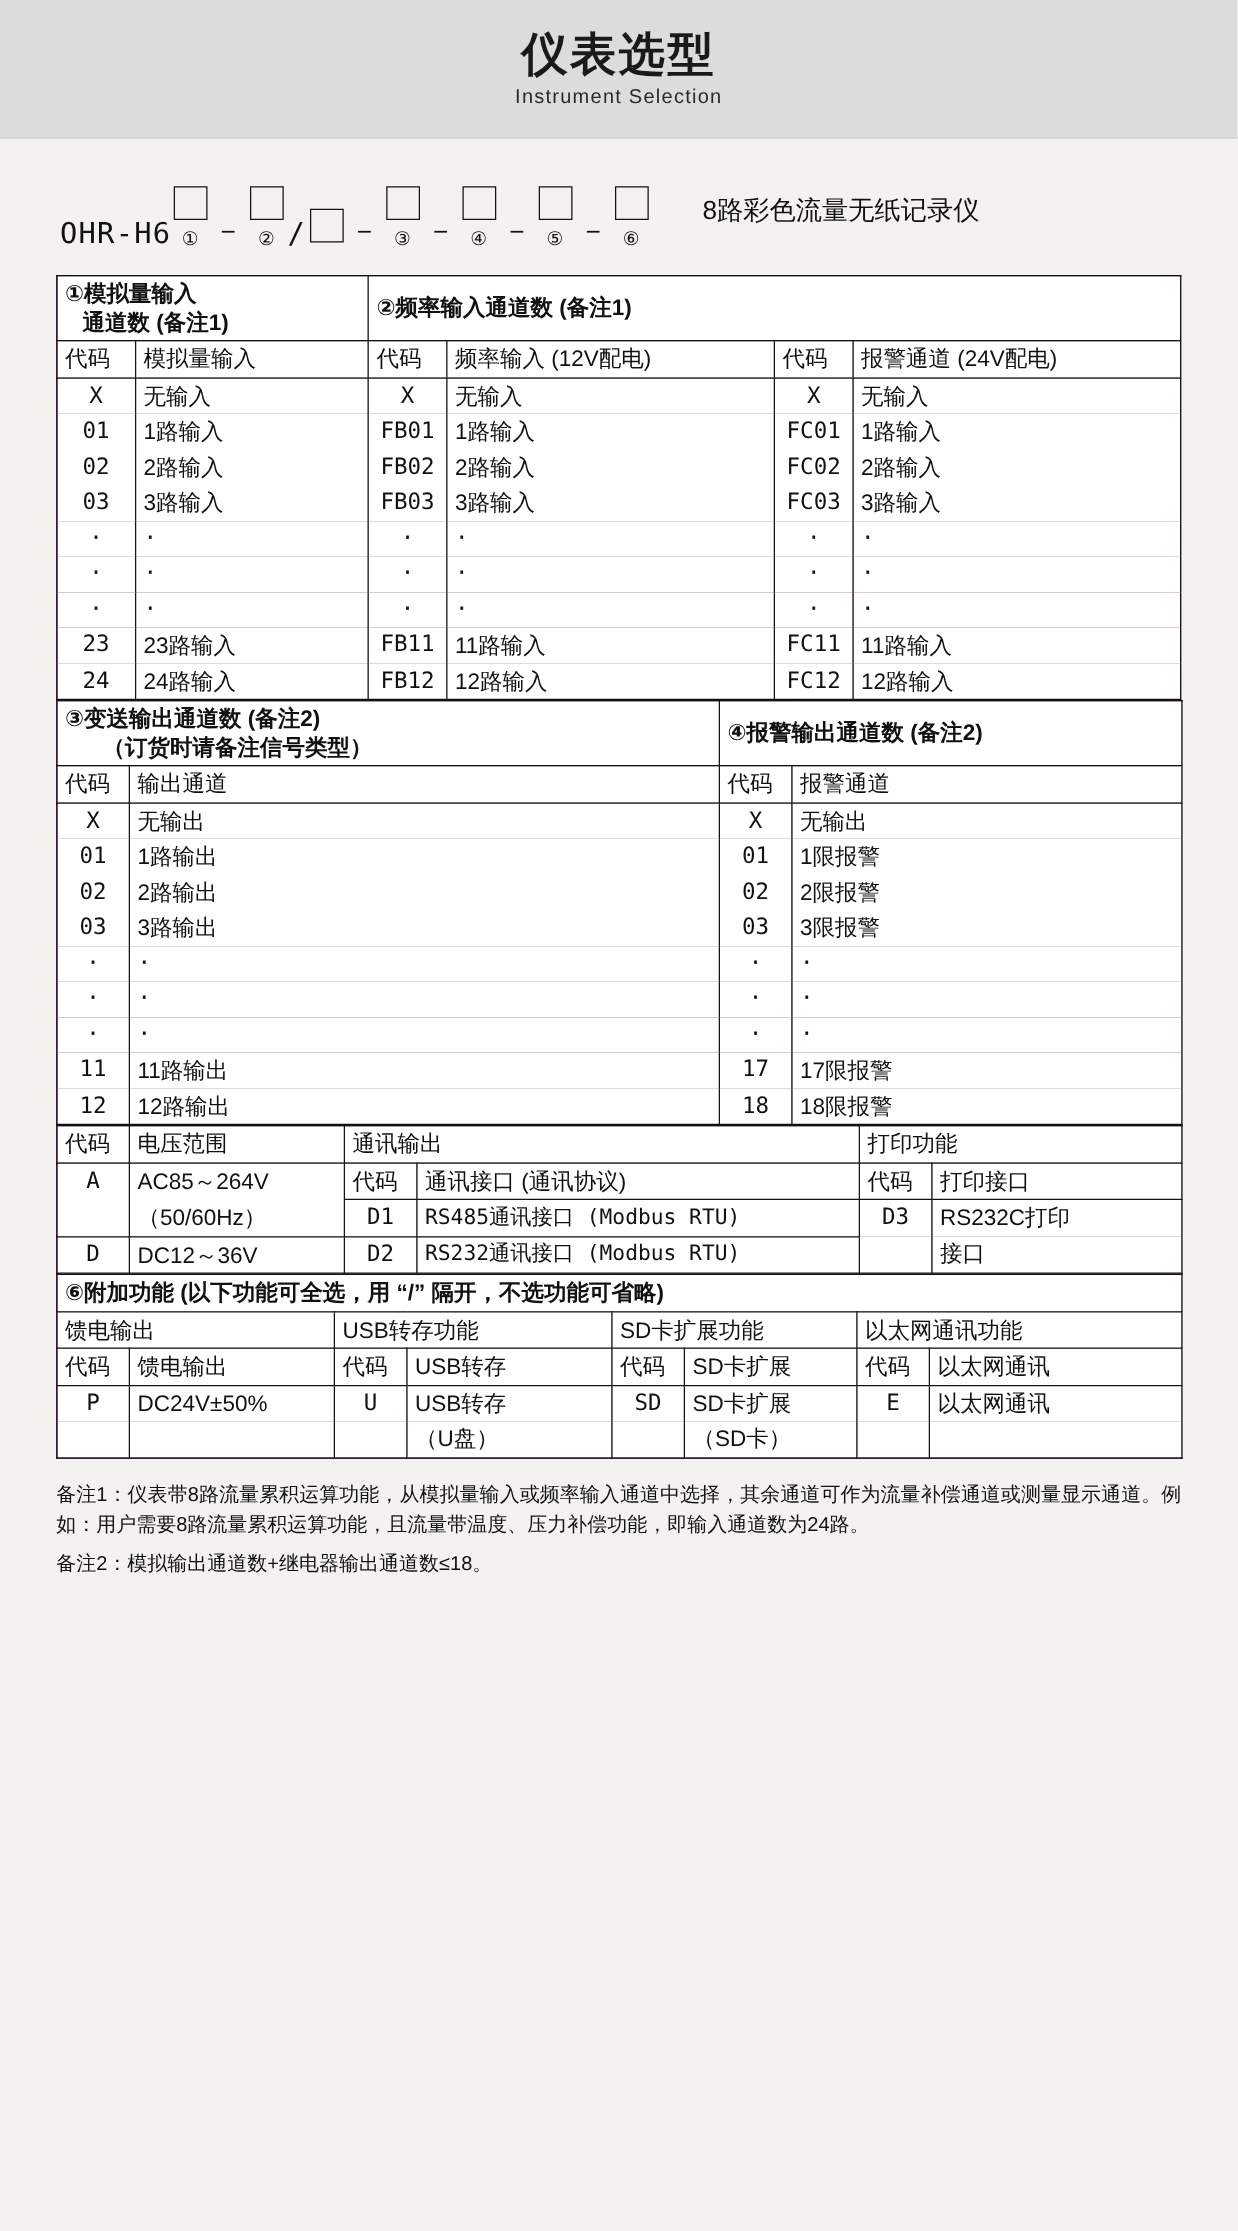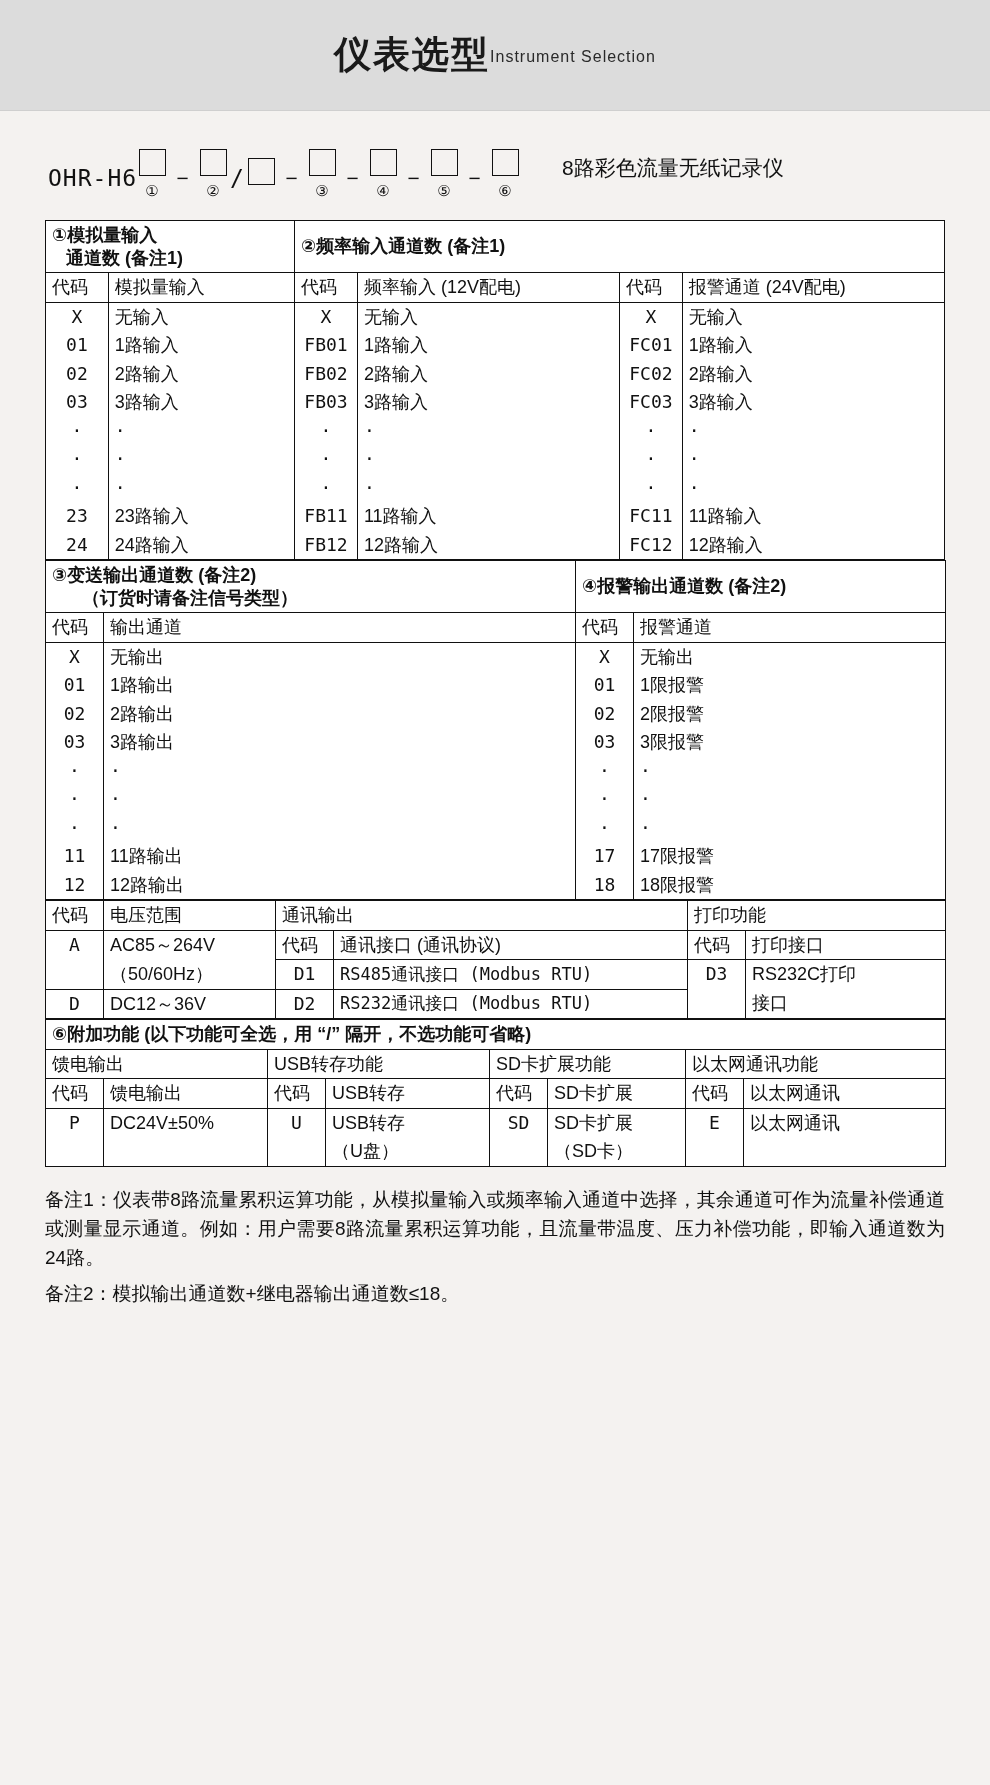--- a/index.html
+++ b/index.html
@@ -9,21 +9,21 @@
     font-family:"Liberation Sans","DejaVu Sans",sans-serif;
     color:#111;
   }
   .page{width:990px;min-height:1785px;position:relative;background:#f4f2f0;}
 
   
   .header{
     background:#dcdcdc;
     height:110px;
     display:flex;
-    flex-direction:row;
+    flex-direction:column;
     align-items:center;
     justify-content:center;
     border-bottom:1px solid #cfcfcf;
   }
   .header .zh{
     font-size:37px;
     font-weight:bold;
     letter-spacing:2px;
     line-height:1.15;
     color:#1a1a1a;
@@ -40,21 +40,21 @@
     margin:38px 0 0 0;
     padding-left:48px;
     display:flex;
     align-items:flex-start;
   }
   .model-code{
     font-family:"DejaVu Sans Mono","Liberation Mono",monospace;
     font-size:23px;
     letter-spacing:1px;
     display:flex;
-    align-items:center;
+    align-items:flex-end;
   }
   .mc-prefix{padding-top:7px;font-size:23px;}
   .slot{
     display:inline-flex;
     flex-direction:column;
     align-items:center;
     margin:0 2px;
   }
   .box{
     width:25px;height:25px;
@@ -116,21 +116,21 @@
     text-align:center;
   }
   .nb{border-bottom:none !important;}
   .nt{border-top:none !important;}
   .indent{padding-left:30px;}
   .mono{font-family:"DejaVu Sans Mono","Liberation Mono",monospace;}
 
   
   .notes{
     margin:18px 45px 0 45px;
-    font-size:19px;
+    font-size:16px;
     line-height:1.55;
   }
   .notes p{margin:6px 0;text-align:justify;}
 </style>
 </head>
 <body>
 
 <div class="page">
 
   <div class="header">

